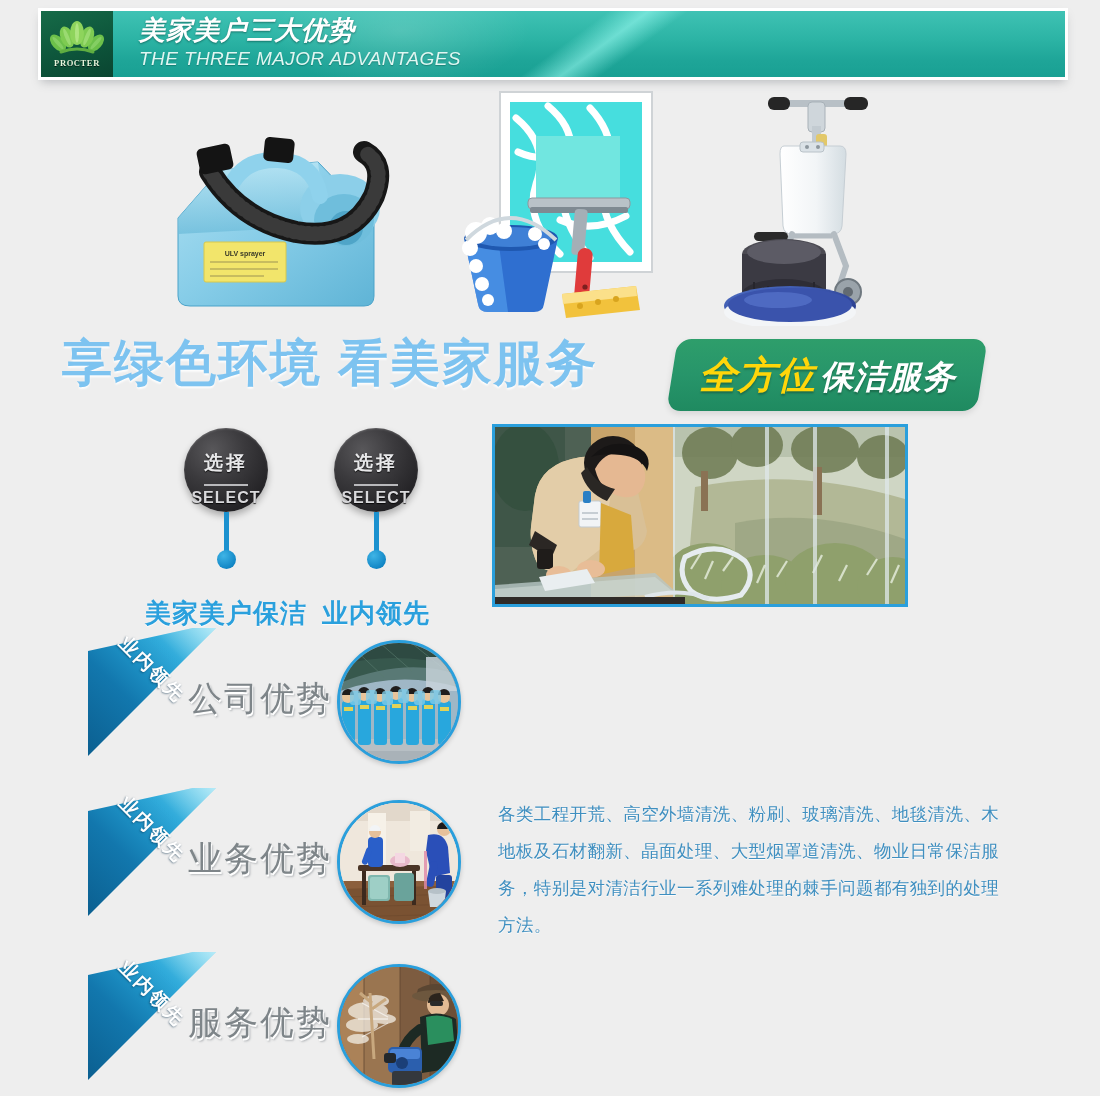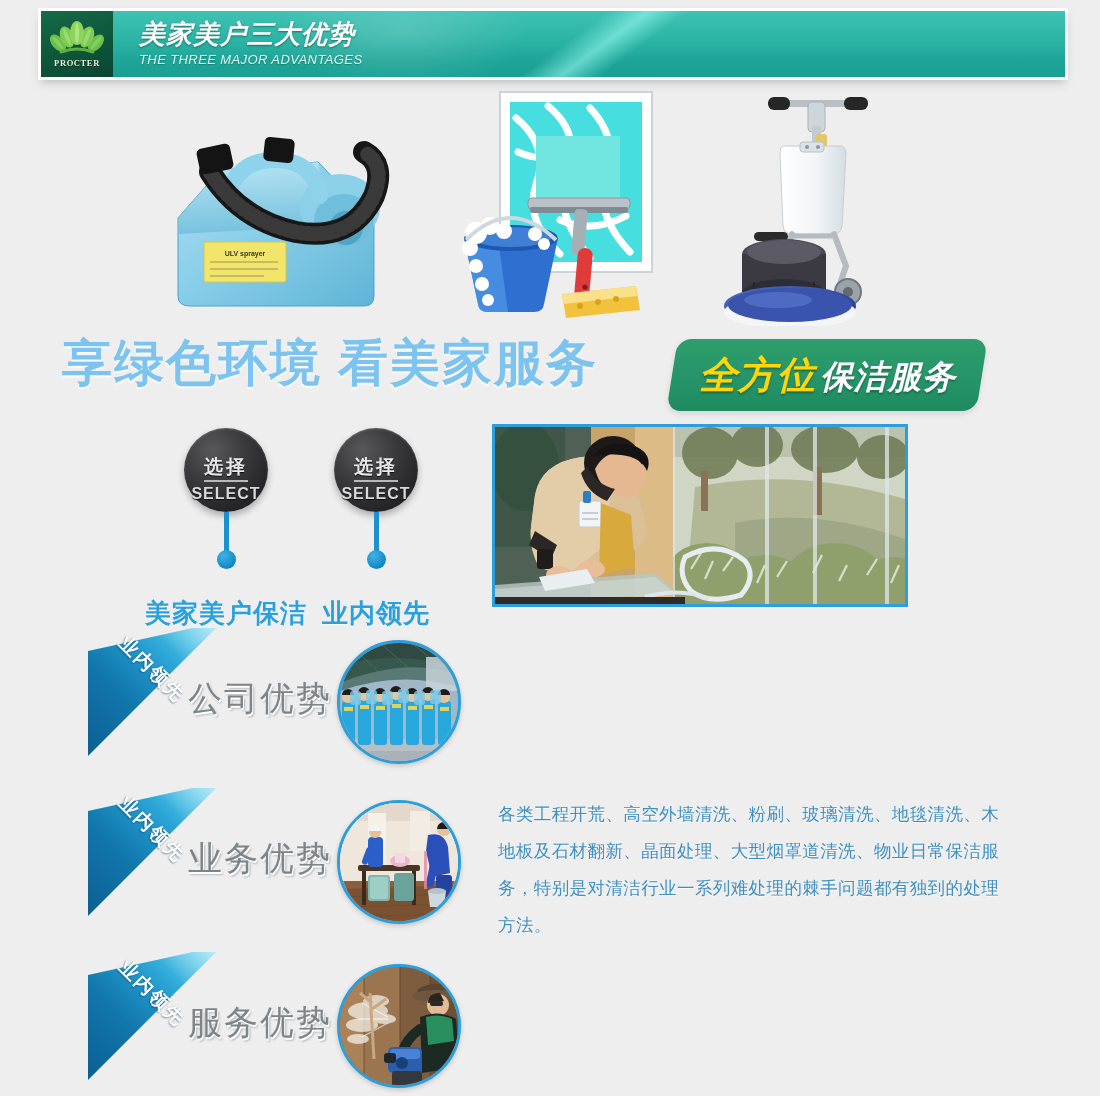--- a/index.html
+++ b/index.html
@@ -56,21 +56,21 @@
   .banner-text{
     position:relative;z-index:2;
     padding-left:26px;display:flex;flex-direction:column;justify-content:center;font-style:italic;
   }
   .banner-cn{
     color:#ffffff;font-size:26px;font-weight:bold;line-height:1.05;
     letter-spacing:1px;
     text-shadow:0 1px 2px rgba(0,60,52,.55);
   }
   .banner-en{
-    color:#dff7f2;font-size:13px;line-height:1.2;margin-top:4px;
+    color:#dff7f2;font-size:19px;line-height:1.2;margin-top:4px;
     letter-spacing:.4px;
     text-shadow:0 1px 1px rgba(0,60,52,.35);
   }
 
   
   .products{position:absolute;left:0;top:86px;width:1100px;height:250px;}
   .prod{position:absolute;}
   .prod-sprayer{left:168px;top:14px;width:235px;height:225px;}
   .prod-window{left:440px;top:2px;width:230px;height:235px;}
   .prod-buffer{left:712px;top:0px;width:195px;height:240px;}
@@ -110,21 +110,21 @@
   .pin-1{left:184px;top:428px;}
   .pin-2{left:334px;top:428px;}
   .pin-circle{
     width:84px;height:84px;border-radius:50%;
     background:radial-gradient(circle at 34% 26%,#58575a 0%,#3b3a3d 38%,#232225 78%,#171619 100%);
     box-shadow:0 4px 7px rgba(0,0,0,.28), inset 0 1px 2px rgba(255,255,255,.18);
     display:flex;flex-direction:column;align-items:center;justify-content:center;
   }
   .pin-cn{
     color:#e8e8ea;font-size:19px;font-weight:bold;letter-spacing:3px;
-    line-height:1;padding-bottom:4px;
+    line-height:1;padding-bottom:12px;
     border-bottom:2px solid #b9b9bc;
     text-shadow:0 1px 1px rgba(0,0,0,.8);
     margin-top:19px;
   }
   .pin-en{
     color:#d9d9dc;font-size:16px;font-weight:bold;letter-spacing:1px;
     line-height:1;margin-top:4px;
     text-shadow:0 1px 1px rgba(0,0,0,.8);
     text-align:right;
   }

